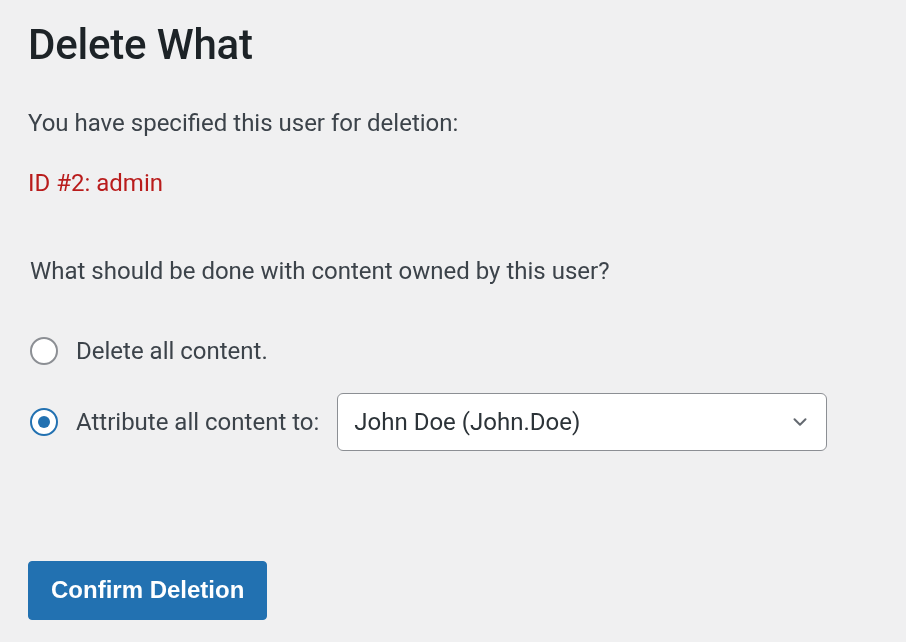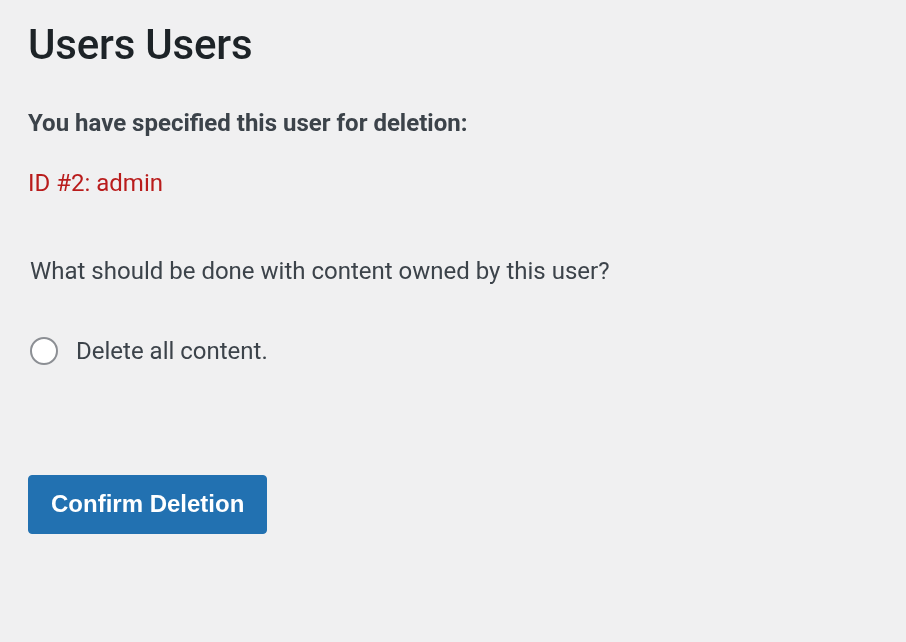--- a/index.html
+++ b/index.html
@@ -23,21 +23,21 @@
     font-weight: 500;
     margin: 12px 0 40px 0;
     color: #1d2327;
     letter-spacing: -0.2px;
   }
 
   p.intro {
     font-size: 24px;
     color: #3c434a;
     margin: 0 0 32px 0;
-    font-weight: 700;
+    font-weight: 400;
   }
 
   p.user-line {
     font-size: 24px;
     color: #b91c1c;
     margin: 0 0 60px 0;
     font-weight: 400;
   }
 
   .question {
@@ -138,35 +138,50 @@
     cursor: pointer;
     font-weight: 700;
     line-height: 1.2;
   }
 </style>
 </head>
 <body>
 
 <div class="wrap">
 
-  <h1 class="page-title">Users Users</h1>
+  <h1 class="page-title">Delete What</h1>
 
   <p class="intro">You have specified this user for deletion:</p>
 
   <p class="user-line">ID #2: admin</p>
 
   <div class="question">What should be done with content owned by this user?</div>
 
   <div class="options">
 
     <div class="option-row">
       <span class="radio"></span>
       <span class="option-label">Delete all content.</span>
     </div>
 
+    <div class="option-row">
+      <span class="radio checked"></span>
+      <span class="option-label">Attribute all content to:</span>
+
+      <div class="select-wrap">
+        <div class="select">
+          <span>John Doe (John.Doe)</span>
+        </div>
+        <span class="chevron">
+          <svg width="22" height="22" viewBox="0 0 24 24" fill="none" stroke="#646970" stroke-width="2.2" stroke-linecap="round" stroke-linejoin="round">
+            <polyline points="6 9 12 15 18 9"></polyline>
+          </svg>
+        </span>
+      </div>
+    </div>
 
   </div>
 
   <div class="submit-area">
     <button class="button-primary">Confirm Deletion</button>
   </div>
 
 </div>
 
 </body></html>

